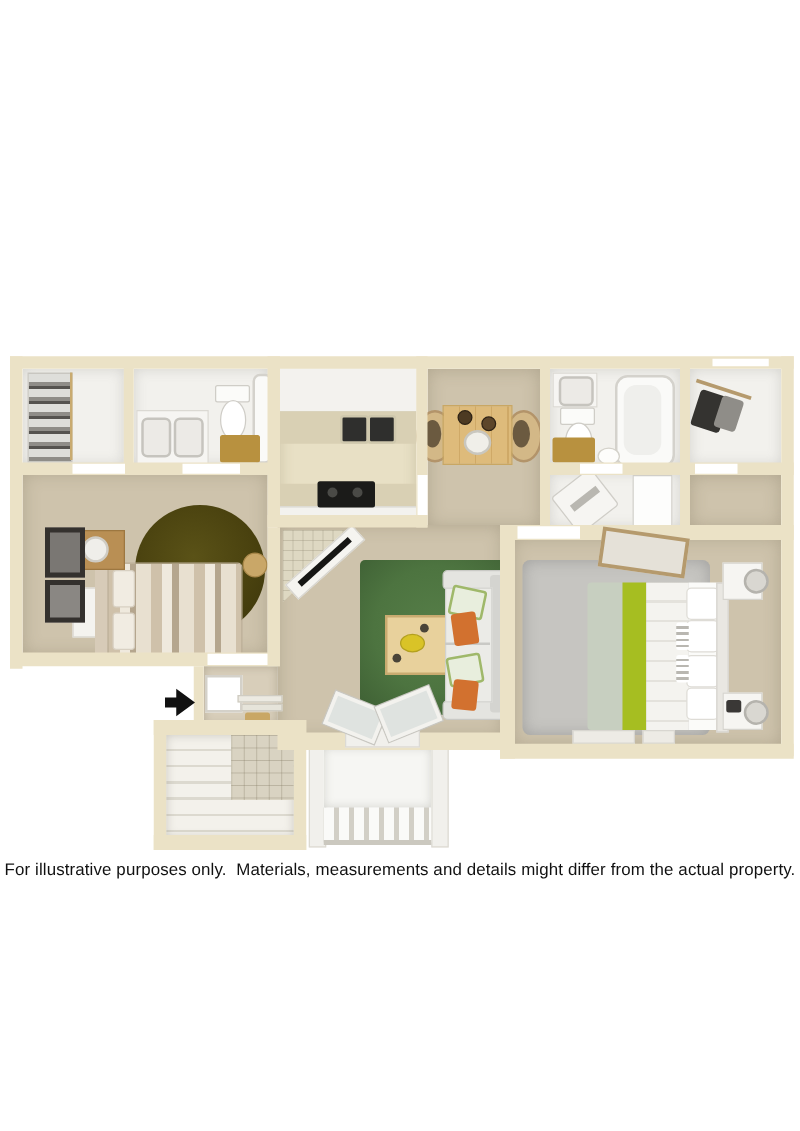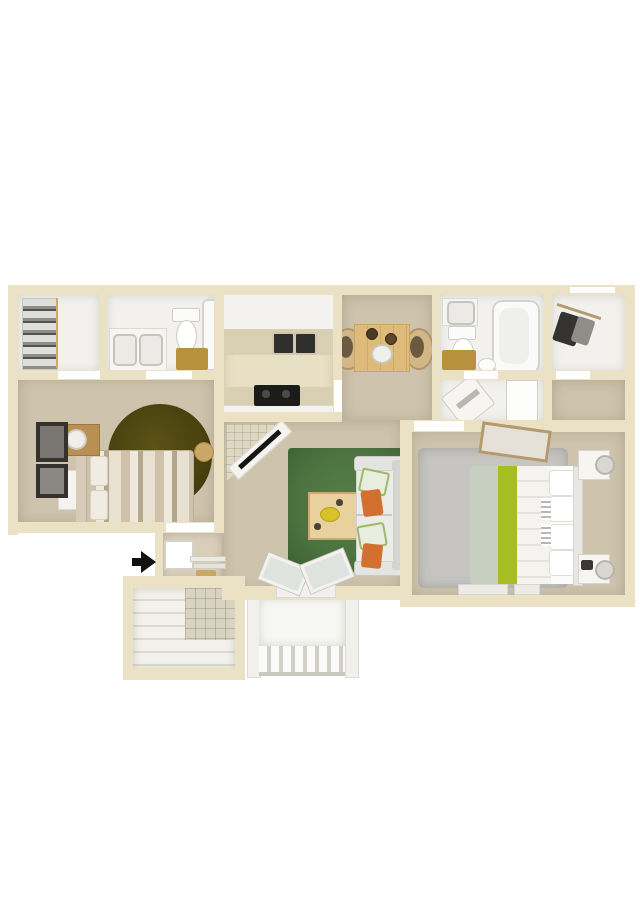--- a/index.html
+++ b/index.html
@@ -197,13 +197,14 @@
     </div>
 
     <div class="ovl" style="left:480px;top:426px;width:64px;height:26px;background:#e5e1d8;border:3px solid #b59a6d;transform:rotate(8deg);"></div>
 
     <svg class="ovl" style="left:130px;top:548px;" width="28" height="28" viewBox="0 0 28 28">
       <path d="M2 10 L11 10 L11 3 L26 14 L11 25 L11 18 L2 18 Z" fill="#111111"></path>
     </svg>
 
   </div>
 
+  <div class="disclaimer">For illustrative purposes only.  Materials, measurements and details might differ from the actual property.</div>
 </div>
 
 </body></html>

